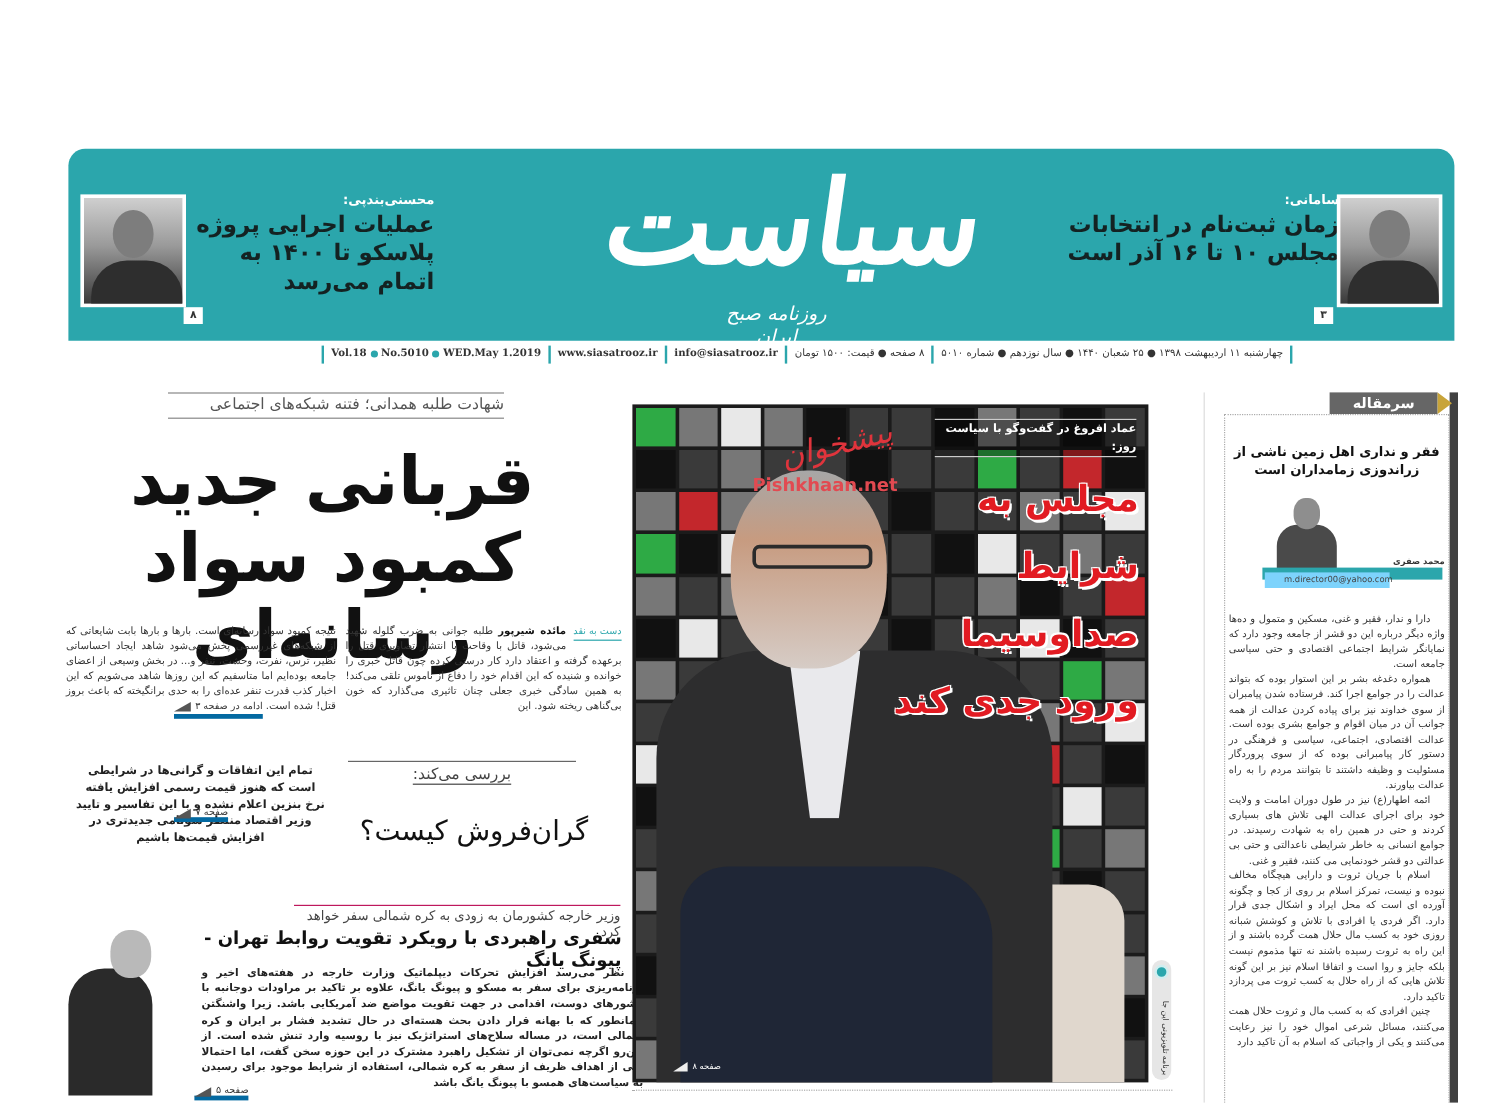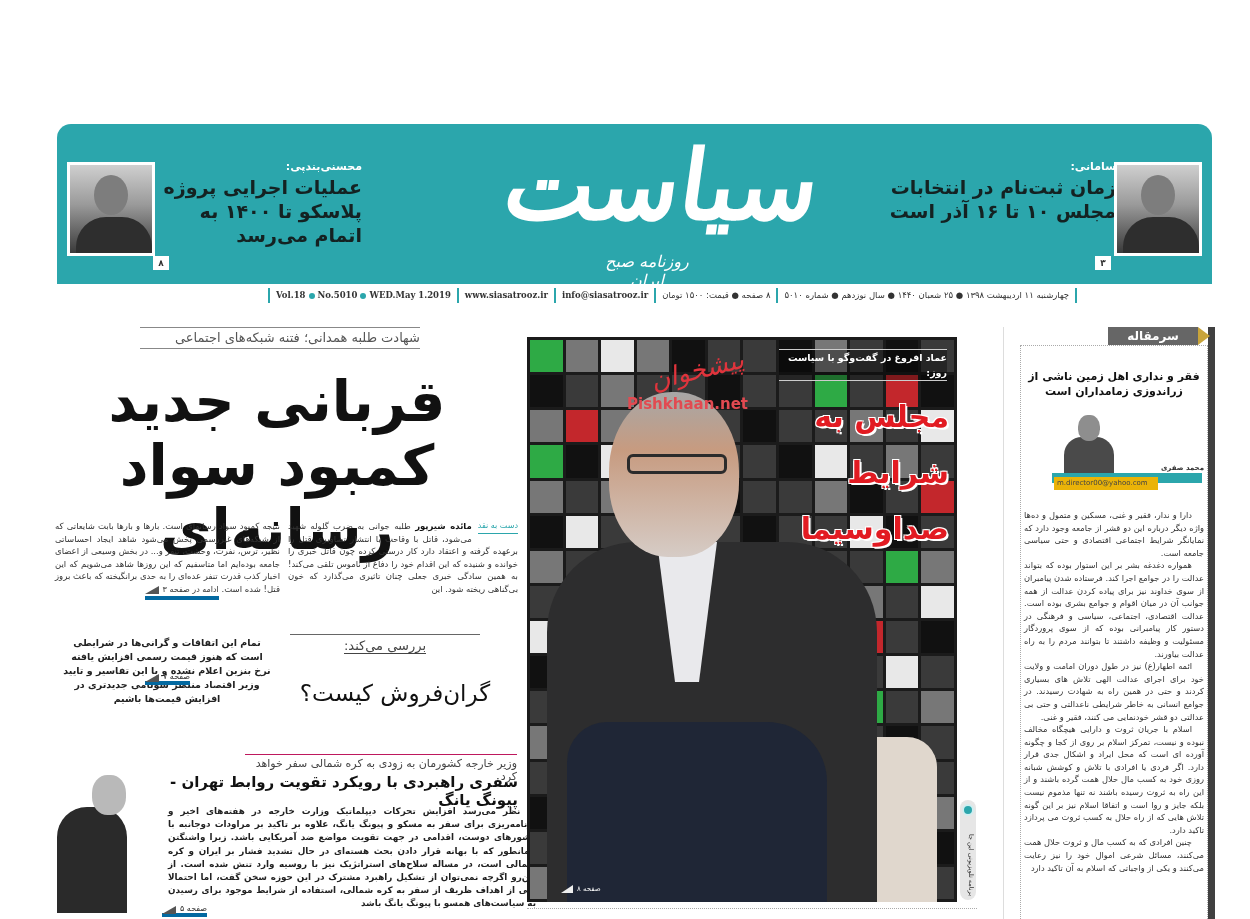--- a/index.html
+++ b/index.html
@@ -124,21 +124,21 @@
   .editorial { position: absolute; left: 1003px; top: 327px; width: 212px; height: 592px; border-left: 1px solid #ddd; border-right: 7px solid #404040; }
   .ed-tag { position: absolute; right: 10px; top: 0; width: 90px; height: 18px; background: #666; color: #fff; font-size: 12px; font-weight: bold; direction: rtl; text-align: center; line-height: 18px; }
   .ed-tag::after { content: ""; position: absolute; right: -12px; top: 0; border-style: solid; border-width: 9px 0 9px 12px; border-color: transparent transparent transparent #c8a43a; }
   .ed-box { position: absolute; left: 16px; top: 18px; width: 188px; height: 574px; border-left: 1px dotted #aaa; border-top: 1px dotted #aaa; border-right: 1px dotted #aaa; }
   .ed-title { position: absolute; left: 20px; top: 42px; width: 180px; direction: rtl; text-align: center; font-size: 11px; font-weight: bold; line-height: 15px; color: #111; }
   .ed-photo { position: absolute; left: 60px; top: 88px; width: 50px; height: 60px; }
   .ed-photo .head { position: absolute; left: 14px; top: 0; width: 22px; height: 26px; border-radius: 45%; background: #8e8e8e; }
   .ed-photo .body { position: absolute; left: 0; top: 22px; width: 50px; height: 38px; border-radius: 18px 18px 0 0; background: #4a4a4a; }
   .ed-name { position: absolute; left: 110px; top: 137px; width: 50px; direction: rtl; text-align: right; font-size: 7px; font-weight: bold; color: #333; margin-left: 40px; }
   .ed-bar { position: absolute; left: 48px; top: 146px; width: 150px; height: 10px; background: #2ba6ac; }
-  .ed-email { position: absolute; left: 50px; top: 150px; width: 104px; height: 13px; background: #eab308; font-size: 7px; color: #444; line-height: 13px; padding-left: 3px; direction: ltr; }
+  .ed-email { position: absolute; left: 50px; top: 150px; width: 104px; height: 13px; background: #7dd3fc; font-size: 7px; color: #444; line-height: 13px; padding-left: 16px; direction: ltr; }
   .ed-body { position: absolute; left: 20px; top: 182px; width: 180px; direction: rtl; text-align: justify; font-size: 8.3px; line-height: 12.6px; color: #333; }
   .ed-body p { text-indent: 12px; }
 </style>
 </head>
 <body>
 
 <div class="masthead">
   <div class="mast-photo mast-photo-left">
       <div class="ph"></div>
     </div>
@@ -404,20 +404,21 @@
     <div class="legs"></div>
     <div class="head"></div>
     <div class="glasses"></div>
   </div>
   <div class="watermark">پیشخوان</div>
   <div class="watermark-latin">Pishkhaan.net</div>
   <div class="feature-kicker">عماد افروغ در گفت‌وگو با سیاست روز:</div>
   <div class="feature-headline">
     <div>مجلس به شرایط</div>
     <div>صداوسیما</div>
+    <div>ورود جدی کند</div>
   </div>
   <div class="feature-page">صفحه ۸</div>
 </div>
 <div class="side-tab">
   <div class="ico"></div>
   <div class="txt">برنامه تلویزیونی این جا</div>
 </div>
 <div class="dotted-rule"></div>
 
 <div class="editorial">

